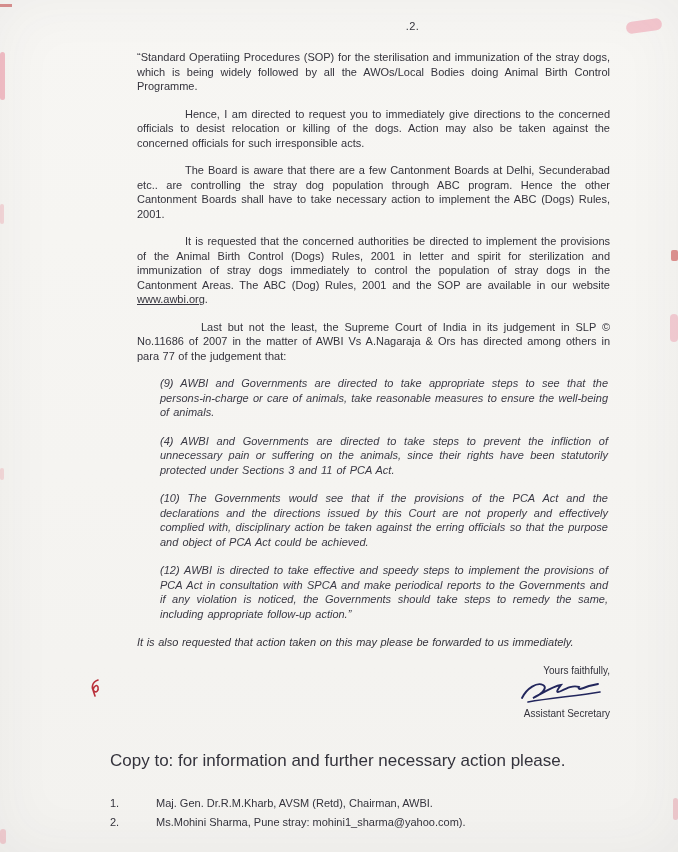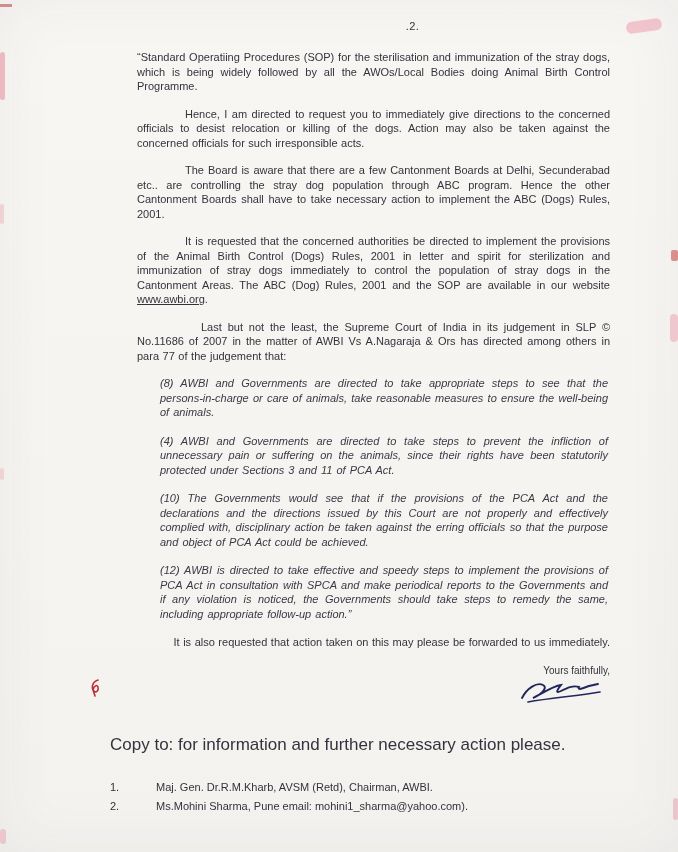--- a/index.html
+++ b/index.html
@@ -91,47 +91,48 @@
   <p class="body">“Standard Operatiing Procedures (SOP) for the sterilisation and immunization of the stray dogs, which is being widely followed by all the AWOs/Local Bodies doing Animal Birth Control Programme.</p>
 
   <p class="body indent">Hence, I am directed to request you to immediately give directions to the concerned officials to desist relocation or killing of the dogs. Action may also be taken against the concerned officials for such irresponsible acts.</p>
 
   <p class="body indent">The Board is aware that there are a few Cantonment Boards at Delhi, Secunderabad etc.. are controlling the stray dog population through ABC program. Hence the other Cantonment Boards shall have to take necessary action to implement the ABC (Dogs) Rules, 2001.</p>
 
   <p class="body indent"><span>It is requested that the concerned authorities be directed to implement the provisions of the Animal Birth Control (Dogs) Rules, 2001 in letter and spirit for sterilization and immunization of stray dogs immediately to control the population of stray dogs in the Cantonment Areas. The ABC (Dog) Rules, 2001 and the SOP are available in our website </span><span class="weblink">www.awbi.org</span><span>.</span></p>
 
   <p class="body indent-lg">Last but not the least, the Supreme Court of India in its judgement in SLP © No.11686 of 2007 in the matter of AWBI Vs A.Nagaraja &amp; Ors has directed among others in para 77 of the judgement that:</p>
 
-  <p class="quote">(8) AWBI and Governments are directed to take appropriate steps to see that the persons-in-charge or care of animals, take reasonable measures to ensure the well-being of animals.</p>
+  <p class="quote">(9) AWBI and Governments are directed to take appropriate steps to see that the persons-in-charge or care of animals, take reasonable measures to ensure the well-being of animals.</p>
   <p class="quote">(4) AWBI and Governments are directed to take steps to prevent the infliction of unnecessary pain or suffering on the animals, since their rights have been statutorily protected under Sections 3 and 11 of PCA Act.</p>
   <p class="quote">(10) The Governments would see that if the provisions of the PCA Act and the declarations and the directions issued by this Court are not properly and effectively complied with, disciplinary action be taken against the erring officials so that the purpose and object of PCA Act could be achieved.</p>
   <p class="quote">(12) AWBI is directed to take effective and speedy steps to implement the provisions of PCA Act in consultation with SPCA and make periodical reports to the Governments and if any violation is noticed, the Governments should take steps to remedy the same, including appropriate follow-up action.”</p>
 
-  <p class="body" style="text-align:right;">It is also requested that action taken on this may please be forwarded to us immediately.</p>
+  <p class="body" style="text-align:left;font-style:italic;">It is also requested that action taken on this may please be forwarded to us immediately.</p>
 
   <div class="closing">
     <div>Yours faithfully,</div>
     <div class="sig-wrap">
       <svg width="88" height="26" viewBox="0 0 88 26">
         <path d="M4,19 C9,9 19,3 25,6 C31,9 21,17 15,19 C23,15 35,7 43,6 C39,11 37,15 43,12 C49,9 55,6 61,8 C59,12 65,9 71,7 L80,5" fill="none" stroke="#22265c" stroke-width="1.9" stroke-linecap="round"></path>
         <path d="M10,23 C32,19 58,17 82,13" fill="none" stroke="#22265c" stroke-width="1.7" stroke-linecap="round"></path>
       </svg>
     </div>
+    <div>Assistant Secretary</div>
   </div>
 
   <div class="copyto">Copy to: for information and further necessary action please.</div>
 
   <div class="copy-list">
     <div class="copy-item">
       <span class="num">1.</span>
       <span>Maj. Gen. Dr.R.M.Kharb, AVSM (Retd), Chairman, AWBI.</span>
     </div>
     <div class="copy-item">
       <span class="num">2.</span>
-      <span>Ms.Mohini Sharma, Pune email: mohini1_sharma@yahoo.com).</span>
+      <span>Ms.Mohini Sharma, Pune stray: mohini1_sharma@yahoo.com).</span>
     </div>
   </div>
 
   <span class="mark m-top-left"></span>
   <span class="mark m-left-smudge"></span>
   <span class="mark m-left-faint"></span>
   <span class="mark m-left-low"></span>
   <span class="mark m-top-right"></span>
   <span class="mark m-right-dot"></span>
   <span class="mark m-right-smudge"></span>

